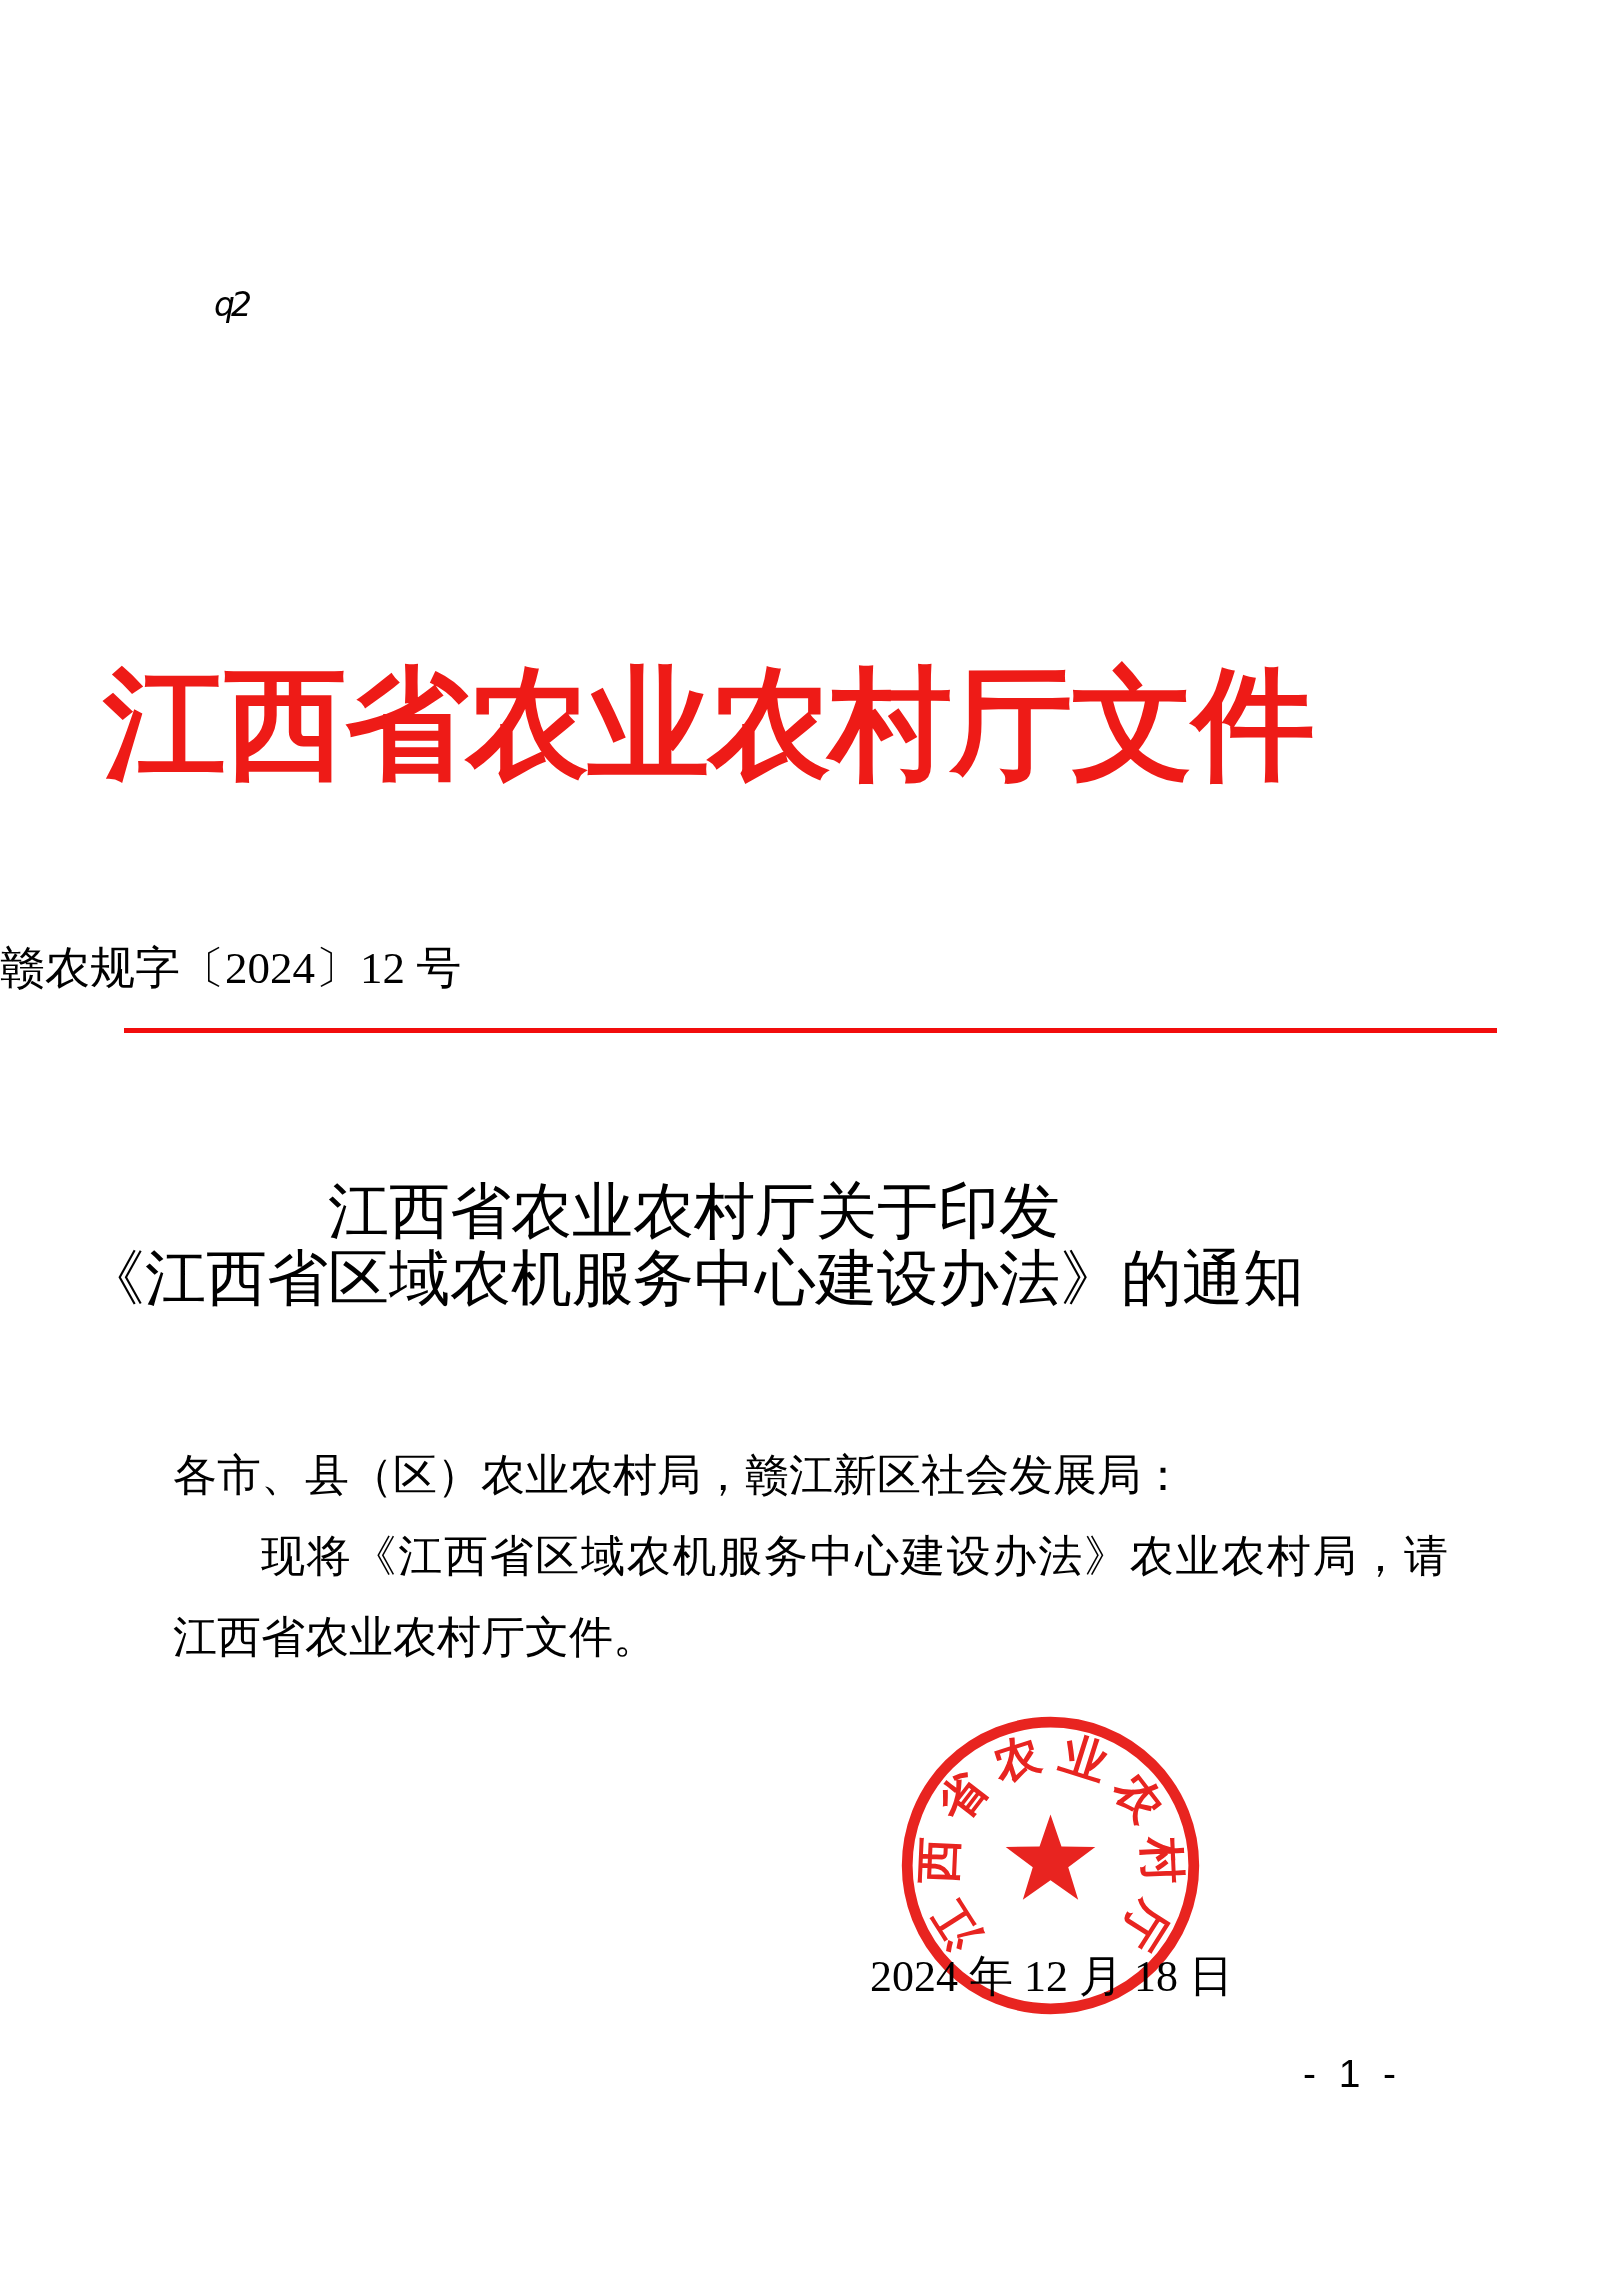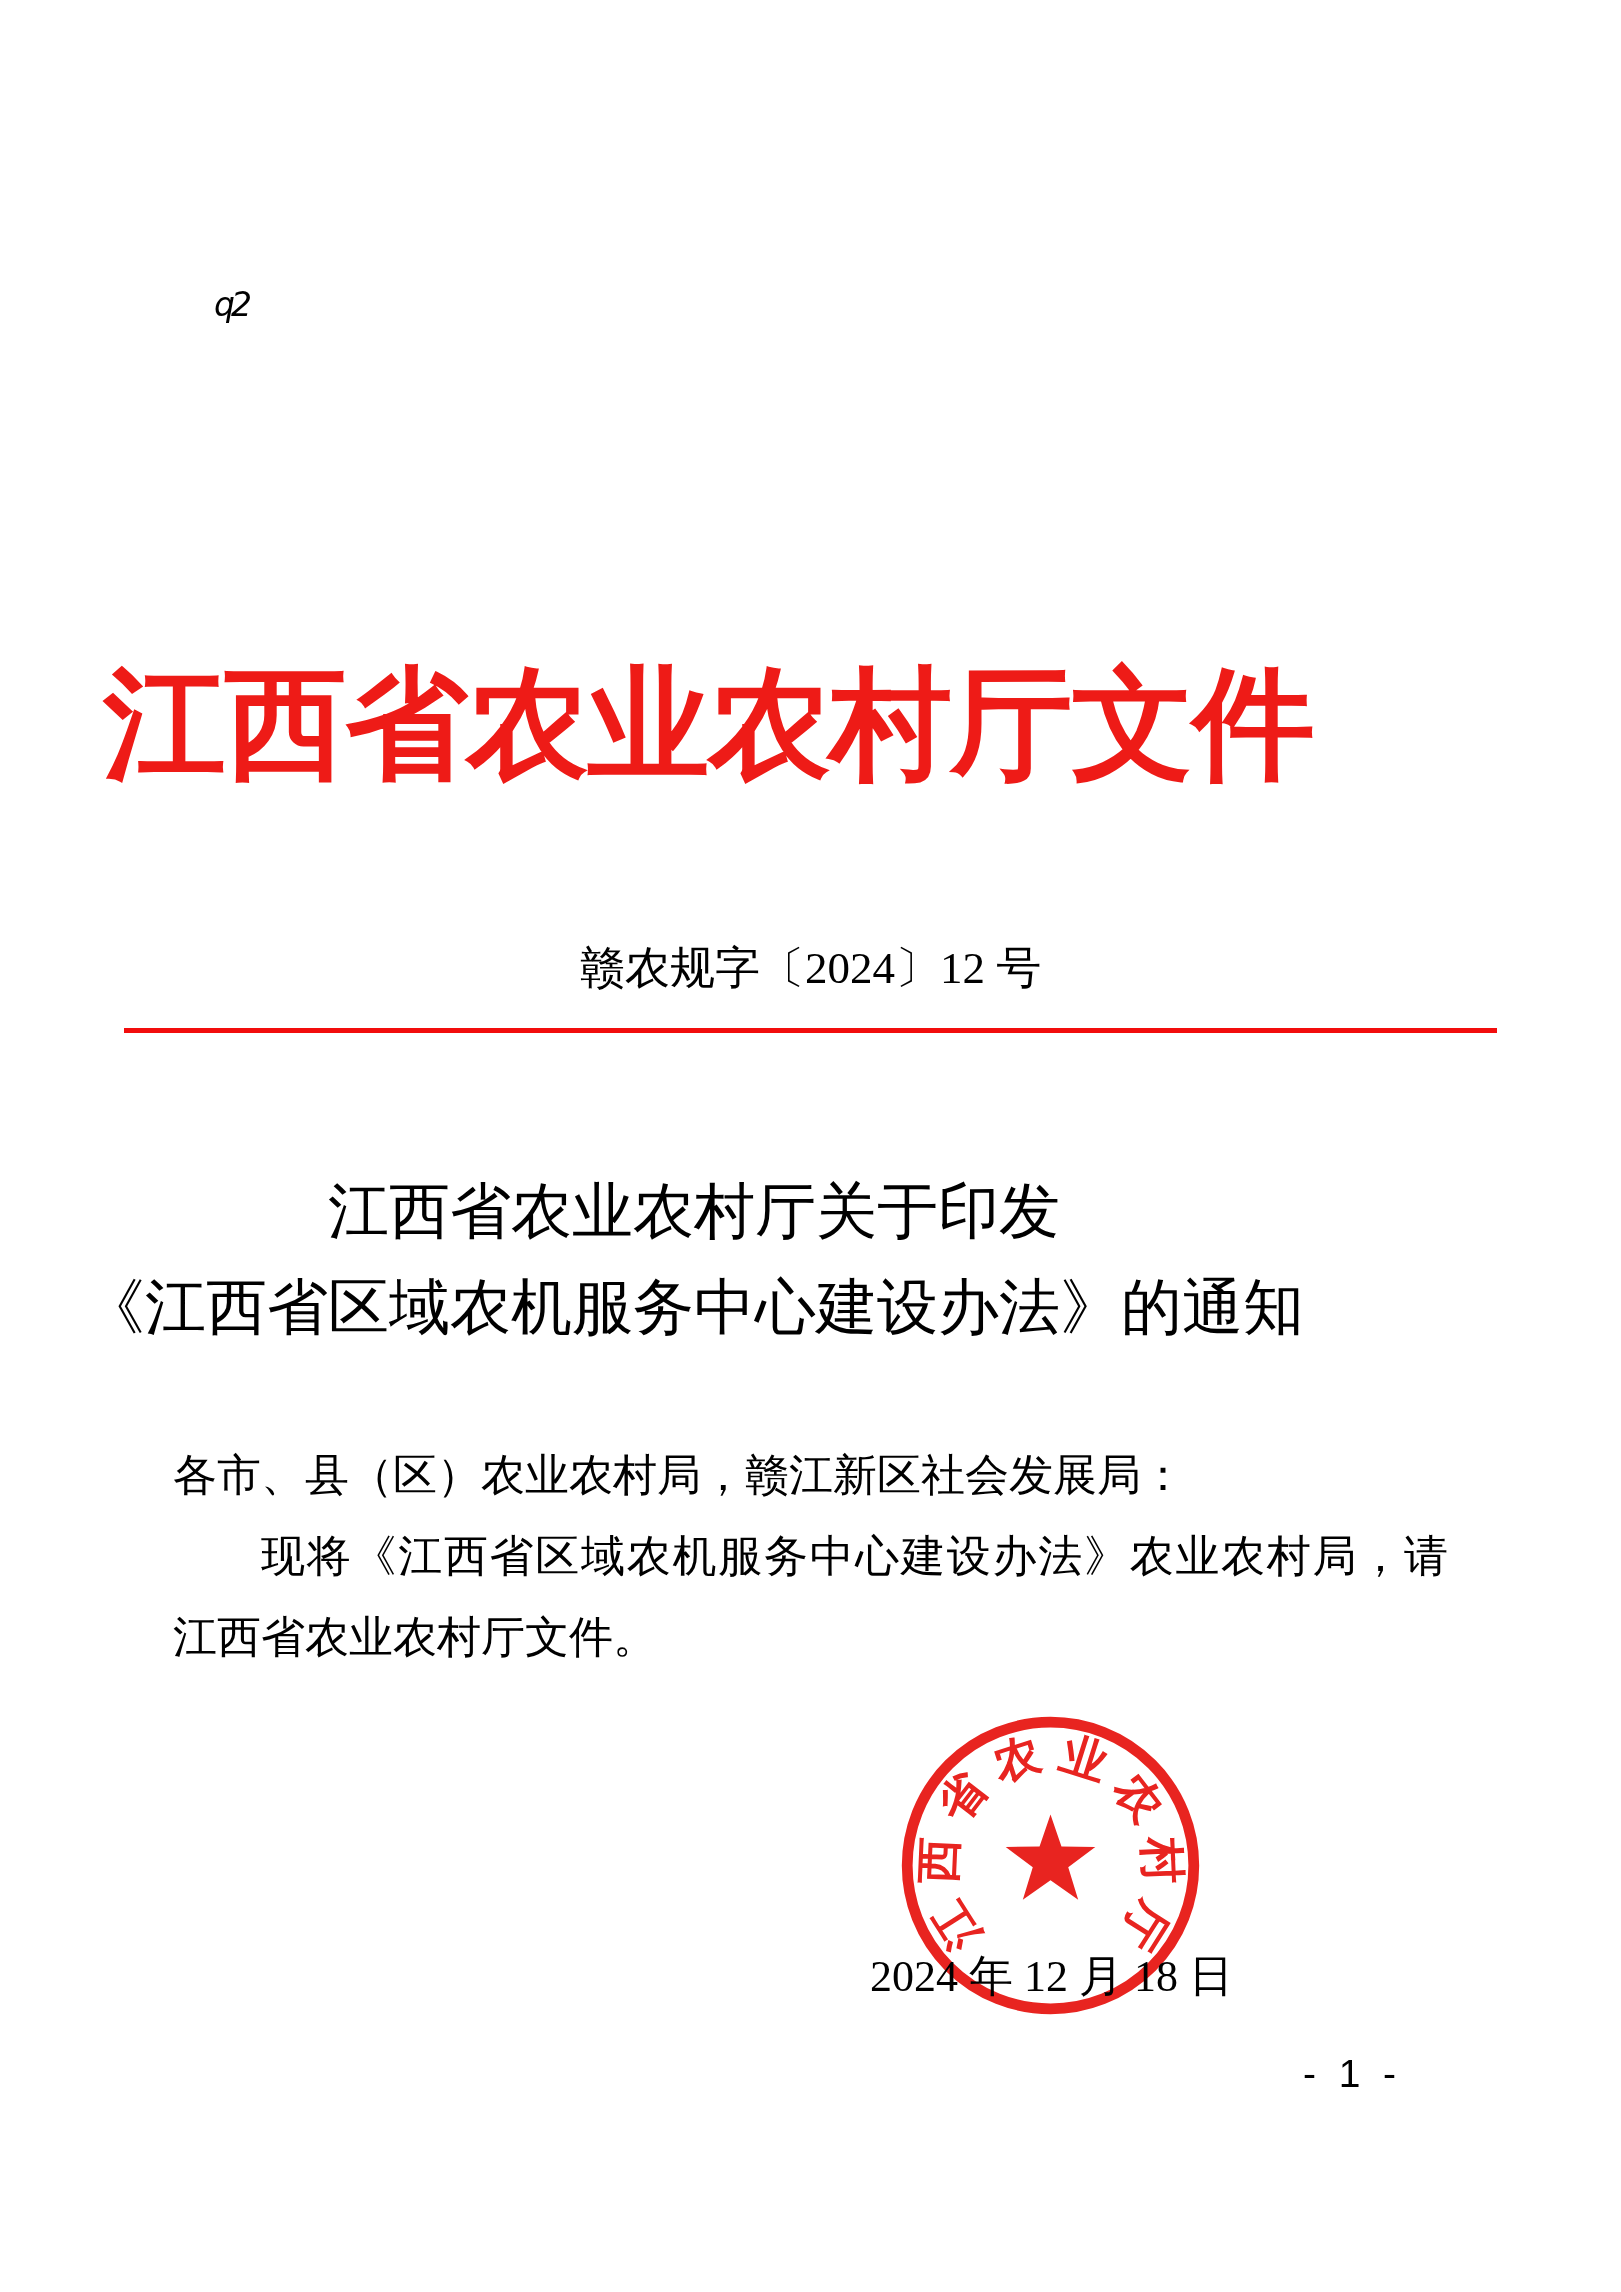--- a/index.html
+++ b/index.html
@@ -27,35 +27,35 @@
     left:0;top:655px;width:1417px;
     text-align:center;
     font-size:122px;font-weight:bold;
     letter-spacing:-1px;
     color:var(--header-red);
     line-height:1.15;
     white-space:nowrap;
   }
   .doc-number{
     left:0;top:938px;width:1621px;
-    text-align:center;
+    text-align:left;
     font-size:45px;
     color:#000;
     white-space:nowrap;
   }
   .red-rule{
     left:124px;top:1028px;width:1373px;height:4.9px;
     background:var(--line-red);
   }
   .subject-line{
     left:0;width:1388px;text-align:center;
     font-size:61px;line-height:1;color:#000;white-space:nowrap;
   }
   .subject-line.l1{top:1181px;}
-  .subject-line.l2{top:1277px;}
+  .subject-line.l2{top:1248px;}
   .body-line{
     left:173px;width:1275px;
     font-size:44px;line-height:1;color:#000;white-space:nowrap;
   }
   .body-line.salutation{top:1454px;}
   .body-line.para1{
     top:1535px;
     white-space:normal;
     text-indent:88px;
     text-align:justify;

